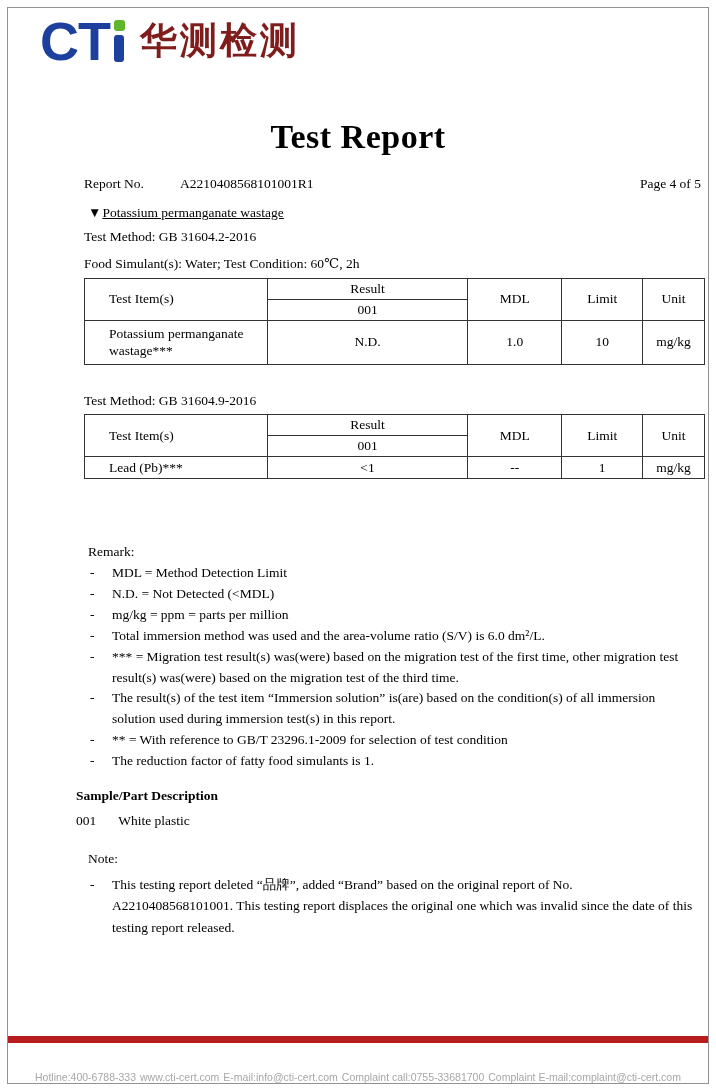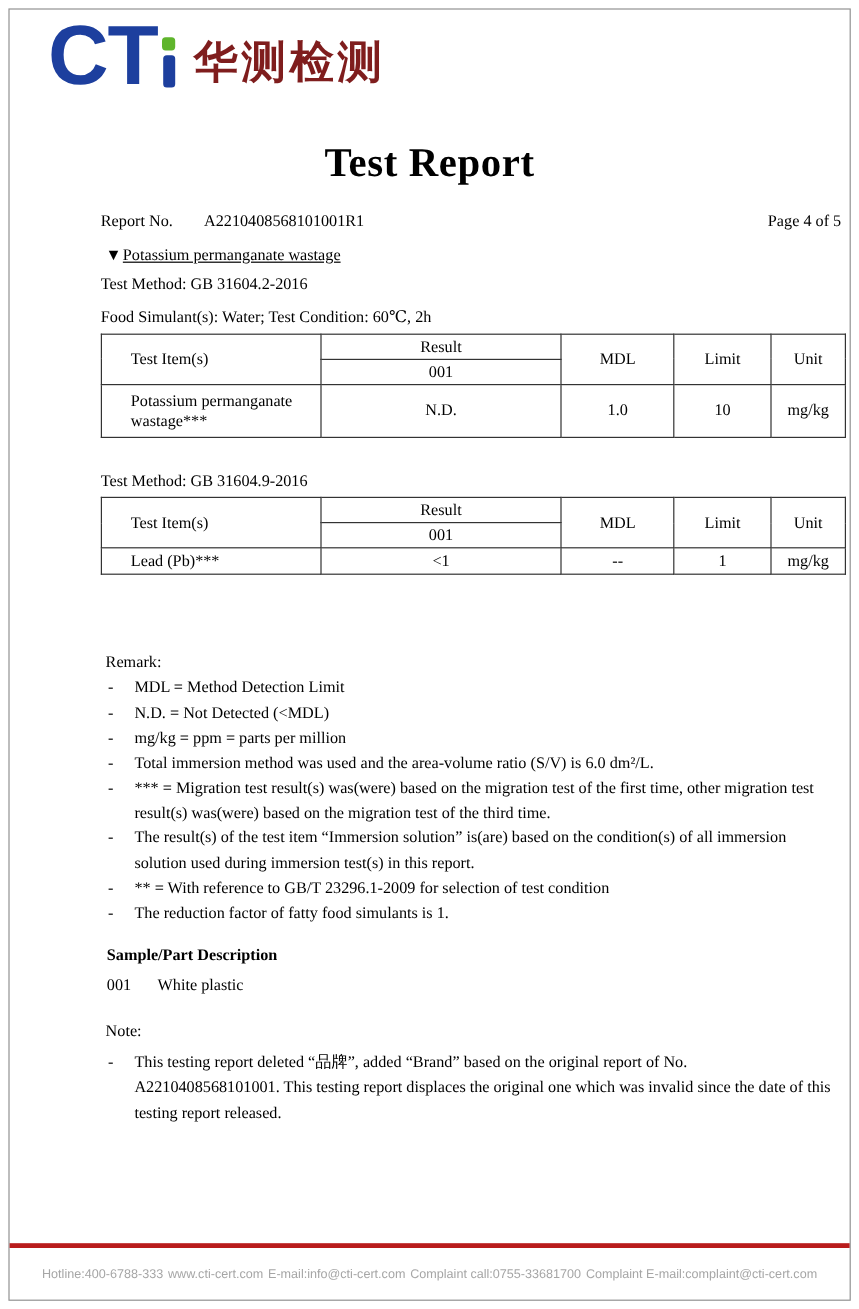--- a/index.html
+++ b/index.html
@@ -7,32 +7,32 @@
   body {
     position:relative; background:#ffffff; color:#000;
     font-family:"Liberation Serif","DejaVu Serif","DejaVu Sans",serif;
     font-size:13.5px; overflow:hidden;
   }
   .page-border { position:absolute; inset:7px; border:1px solid #929292; pointer-events:none; }
 
   
   .logo { position:absolute; left:40px; top:20px; display:flex; align-items:flex-end; gap:15px; }
   .logo-cti { display:flex; align-items:flex-end; font-family:"Liberation Sans","DejaVu Sans",sans-serif;
-    font-weight:bold; font-size:70px; line-height:0.76; color:#1d3f9e; letter-spacing:-1px; }
+    font-weight:bold; font-size:54px; line-height:0.76; color:#1d3f9e; letter-spacing:-1px; }
   .logo-i { display:inline-flex; flex-direction:column; align-items:center; gap:4px; margin-left:4px; }
   .logo-i-dot { width:11px; height:11px; background:#5fb52c; border-radius:3px; }
   .logo-i-stem { width:10px; height:27px; background:#1d3f9e; border-radius:3px; }
   .logo-cn { font-family:"DejaVu Sans","Liberation Sans",sans-serif; font-weight:bold; font-size:37px;
     color:#7f1d1d; letter-spacing:3px; line-height:1; padding-bottom:3px; }
 
   .title { position:absolute; top:118px; left:0; width:716px; text-align:center;
     font-size:34px; font-weight:bold; letter-spacing:0.5px; }
 
   .report-line { position:absolute; top:176px; left:84px; right:15px; display:flex; align-items:baseline; }
-  .report-number { margin-left:26px; }
+  .report-number { margin-left:36px; }
   .report-page { margin-left:auto; }
 
   
   .section { position:absolute; left:84px; right:11px; line-height:1.2; }
   .section-1 { top:205px; }
   .section-2 { top:385px; }
   .sec-heading { margin-left:4px; font-weight:normal; }
   .sec-heading .heading-text { text-decoration:underline; }
   .sec-heading .marker { margin-right:1px; }
   .sec-method { margin-top:8px; }
@@ -47,31 +47,31 @@
   .drow td { height:22px; }
 
   
   .remark { position:absolute; left:88px; right:21px; top:542px; line-height:1.55; }
   .remark-label { margin-bottom:0; }
   .list-item { display:flex; margin-left:2px; }
   .list-item .dash { width:22px; flex-shrink:0; }
   .list-item .ltext { flex:1; }
 
   
-  .sample { position:absolute; left:89px; top:788px; line-height:1.2; }
+  .sample { position:absolute; left:76px; top:788px; line-height:1.2; }
   .sample-heading { font-weight:bold; }
   .sample-row { margin-top:9px; display:flex; gap:22px; }
 
   
   .note { position:absolute; left:88px; right:21px; top:848px; line-height:1.6; }
   .note-label { margin-bottom:4px; }
 
   
   .footer { position:absolute; left:8px; right:8px; bottom:8px; height:47px;
-    border-top:4px solid #b91c1c; display:flex; align-items:center; justify-content:space-between;
+    border-top:7px solid #b91c1c; display:flex; align-items:flex-end; justify-content:space-between;
     padding:0 27px; font-family:"Liberation Sans","DejaVu Sans",sans-serif;
     font-size:10.5px; color:#a6a6a6; white-space:nowrap; }
 </style>
 </head>
 <body>
 
 <div class="page-border"></div>
 
 <div class="logo">
   <div class="logo-cti">

